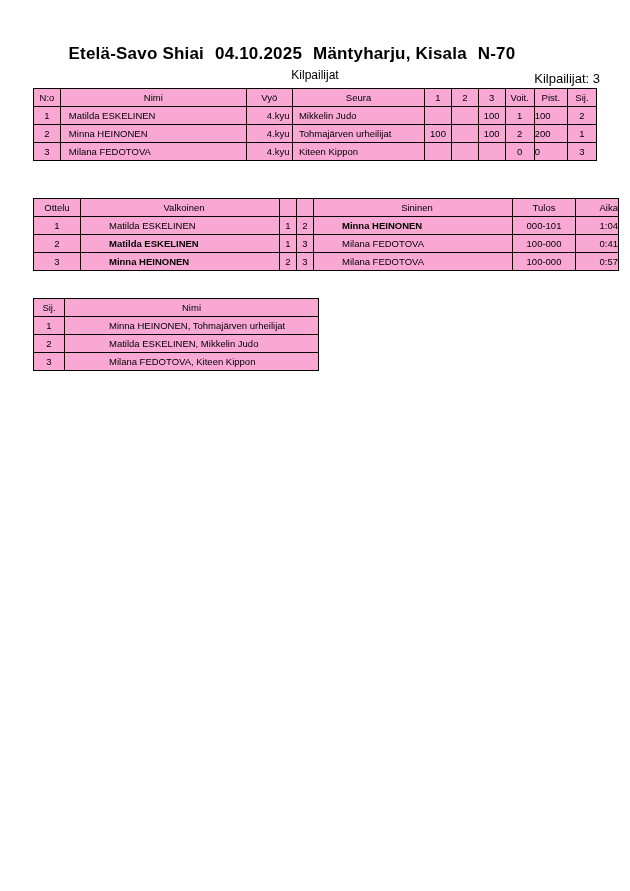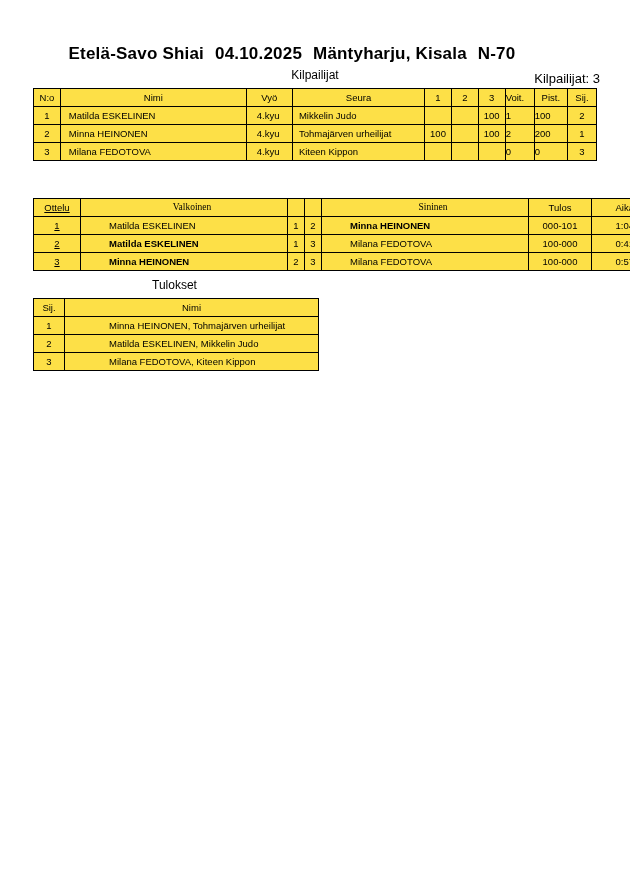--- a/index.html
+++ b/index.html
@@ -53,21 +53,21 @@
     top: 71px;
     font-size: 13px;
     font-weight: normal;
     text-align: center;
   }
 
   
   table {
     border-collapse: collapse;
     font-size: 9.5px;
-    background: #fde047;
+    background: #f9a8d4;
   }
   table td, table th {
     border: 1px solid #000;
     padding: 0;
     font-weight: normal;
     line-height: 17px;
     height: 17px;
     vertical-align: middle;
     white-space: nowrap;
   }
@@ -79,45 +79,45 @@
   
   .tbl-competitors {
     position: absolute;
     left: 33px;
     top: 88px;
     width: 564px;
     table-layout: fixed;
   }
   .tbl-competitors .c-no    { width: 24px;  text-align: center; }
   .tbl-competitors .c-name  { width: 172px; padding-left: 8px; text-align: left; }
-  .tbl-competitors .c-belt  { width: 42px;  padding-left: 10px; text-align: left; }
+  .tbl-competitors .c-belt  { width: 42px;  padding-left: 20px; text-align: left; }
   .tbl-competitors .c-club  { width: 122px; padding-left: 6px; text-align: left; }
   .tbl-competitors .c-m     { width: 24px;  text-align: center; }
-  .tbl-competitors .c-win   { width: 26px;  text-align: left; }
+  .tbl-competitors .c-win   { width: 26px;  text-align: center; }
   .tbl-competitors .c-pts   { width: 30px;  }
   .tbl-competitors .c-rank  { width: 26px;  text-align: center; }
   .tbl-competitors th.c-name, .tbl-competitors th.c-belt,
   .tbl-competitors th.c-club { text-align: center; padding-left: 0; }
 
   
   .tbl-matches {
     position: absolute;
     left: 33px;
     top: 198px;
     width: 540px;
     table-layout: fixed;
   }
-  .tbl-matches .m-no     { width: 46px;  text-align: center; text-decoration: underline; }
+  .tbl-matches .m-no     { width: 46px;  text-align: center; }
   .tbl-matches .m-white  { width: 190px; padding-left: 28px; text-align: left; }
   .tbl-matches .m-n1     { width: 16px;  text-align: center; }
   .tbl-matches .m-n2     { width: 16px;  text-align: center; }
   .tbl-matches .m-blue   { width: 190px; padding-left: 28px; text-align: left; }
   .tbl-matches .m-res    { width: 62px;  text-align: center; }
   .tbl-matches .m-time   { width: 42px;  text-align: right; }
-  .tbl-matches th.m-white, .tbl-matches th.m-blue { text-align: center; padding-left: 16px; font-family: Liberation Serif, serif; }
+  .tbl-matches th.m-white, .tbl-matches th.m-blue { text-align: center; padding-left: 8px; }
   .tbl-matches .winner { font-weight: bold; }
 
   
   .tbl-results {
     position: absolute;
     left: 33px;
     top: 298px;
     width: 283px;
     table-layout: fixed;
   }
@@ -232,21 +232,20 @@
         <td class="m-white winner">Minna HEINONEN</td>
         <td class="m-n1">2</td>
         <td class="m-n2">3</td>
         <td class="m-blue">Milana FEDOTOVA</td>
         <td class="m-res">100-000</td>
         <td class="m-time">0:57</td>
       </tr>
     </tbody>
   </table>
 
-  <div class="caption cap-tulokset">Tulokset</div>
 
   <table class="tbl-results">
     <thead>
       <tr>
         <th class="r-rank">Sij.</th>
         <th class="r-name">Nimi</th>
       </tr>
     </thead>
     <tbody>
       <tr>

